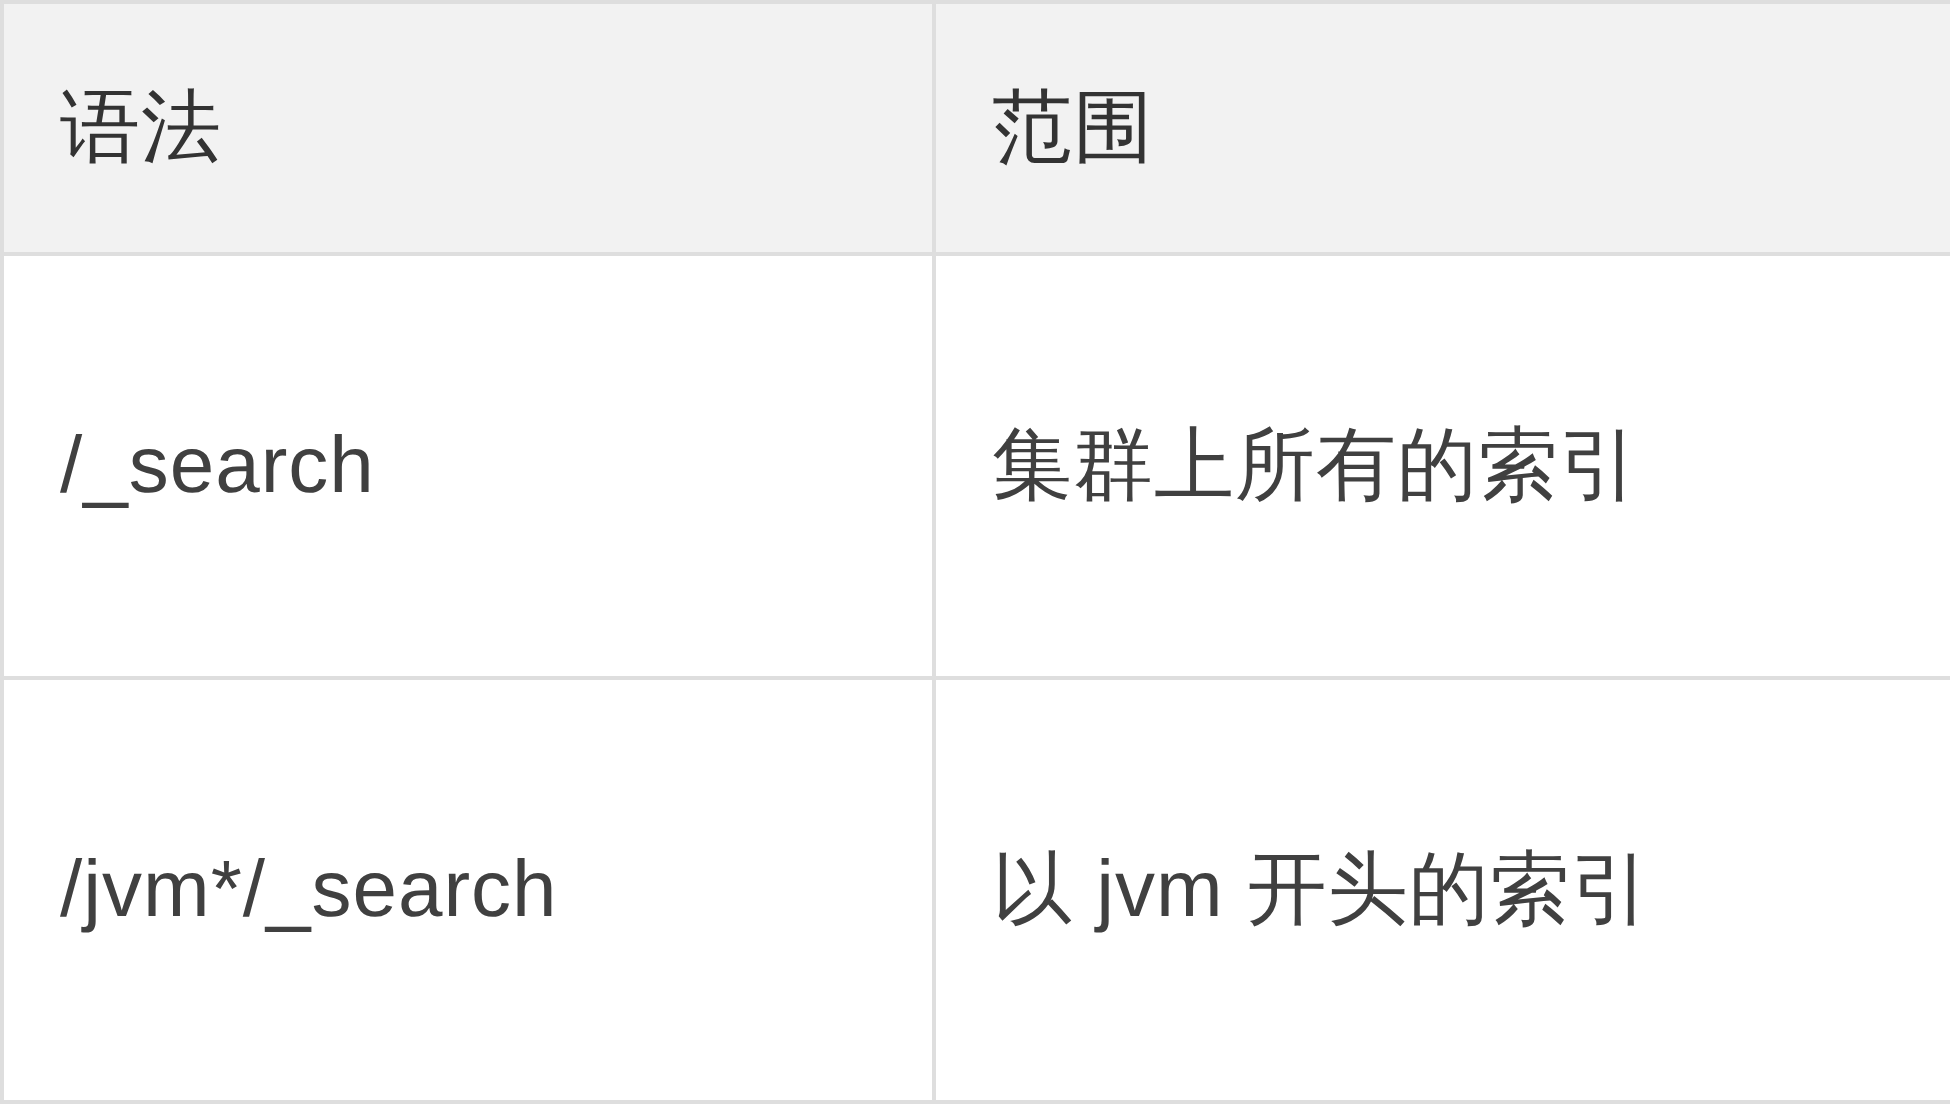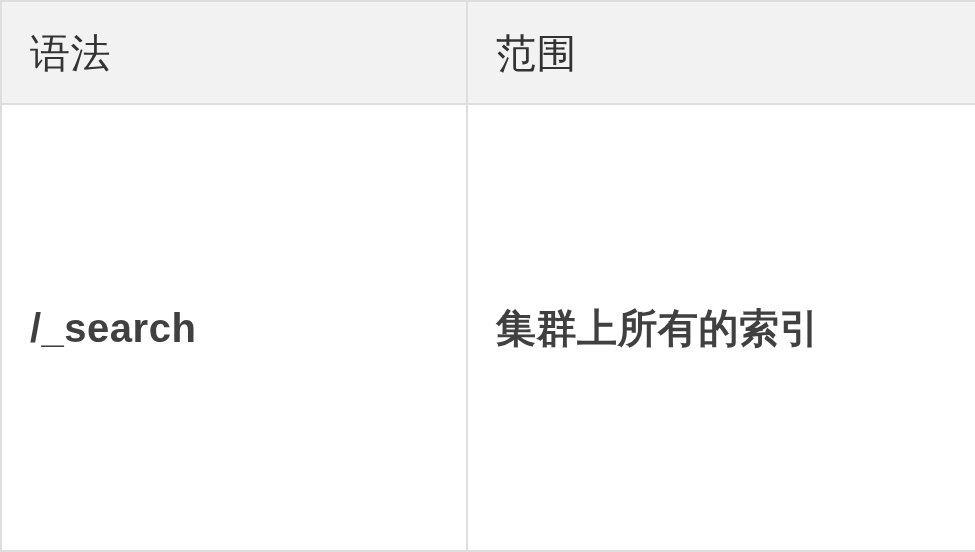--- a/index.html
+++ b/index.html
@@ -21,47 +21,51 @@
   }
   col.c0 { width: 466px; }
   col.c1 { width: 509px; }
   th, td {
     border: 2px solid #dedede;
     text-align: left;
     vertical-align: middle;
     padding: 0 28px;
     font-size: 40px;
     line-height: 1.2;
-    font-weight: 700;
+    font-weight: 400;
     letter-spacing: 0.5px;
   }
   th {
     background: #f2f2f2;
     font-weight: 500;
     color: #333333;
   }
   td {
     background: #ffffff;
     color: #404040;
   }
-  tr { height: 103px; }
+  tr { height: 126px; }
 </style>
 </head>
 <body>
 
 <table>
   <colgroup>
     <col class="c0">
     <col class="c1">
   </colgroup>
   <thead>
     <tr>
       <th>语法</th>
       <th>范围</th>
     </tr>
   </thead>
   <tbody>
     <tr>
       <td>/_search</td>
       <td>集群上所有的索引</td>
     </tr>
+    <tr>
+      <td>/jvm*/_search</td>
+      <td>以 jvm 开头的索引</td>
+    </tr>
   </tbody>
 </table>
 
 </body></html>

